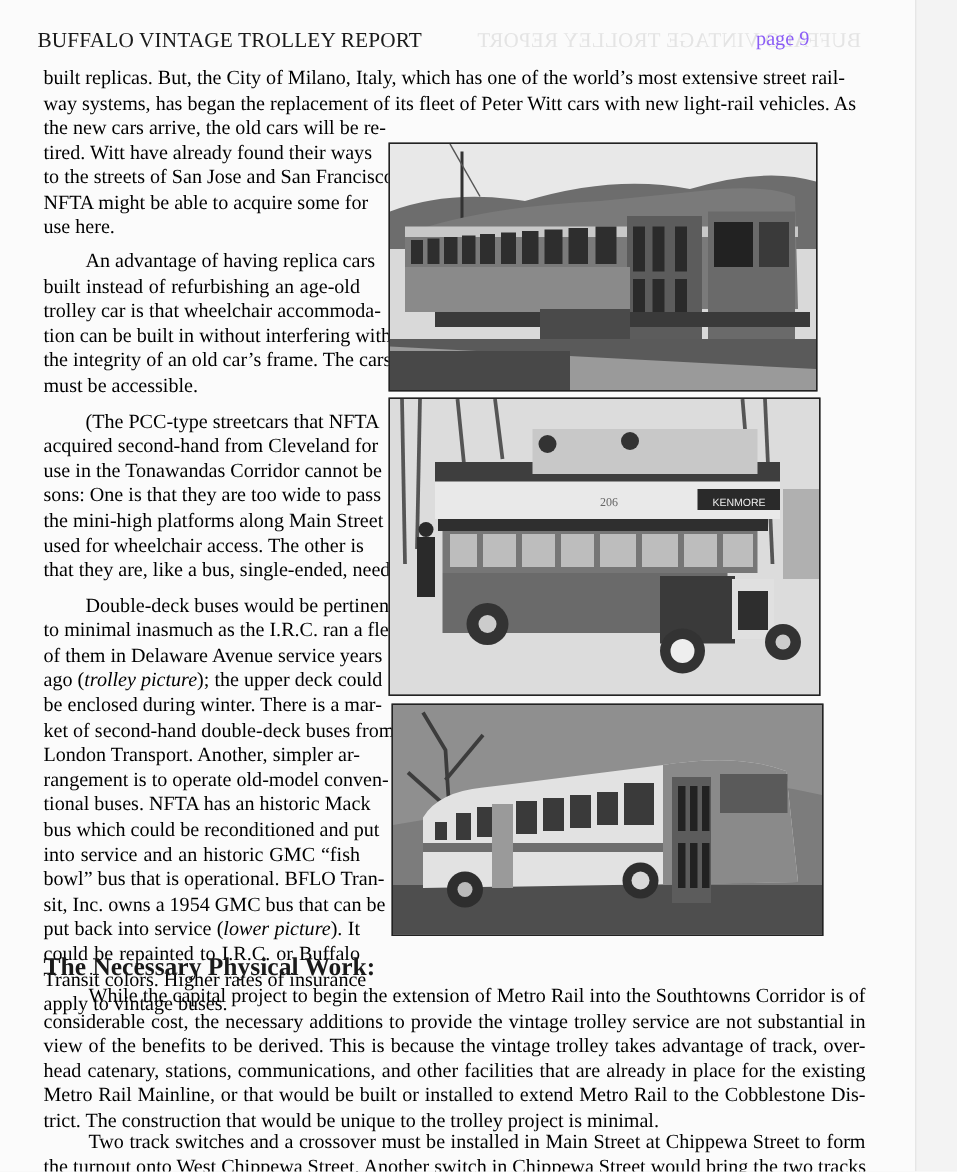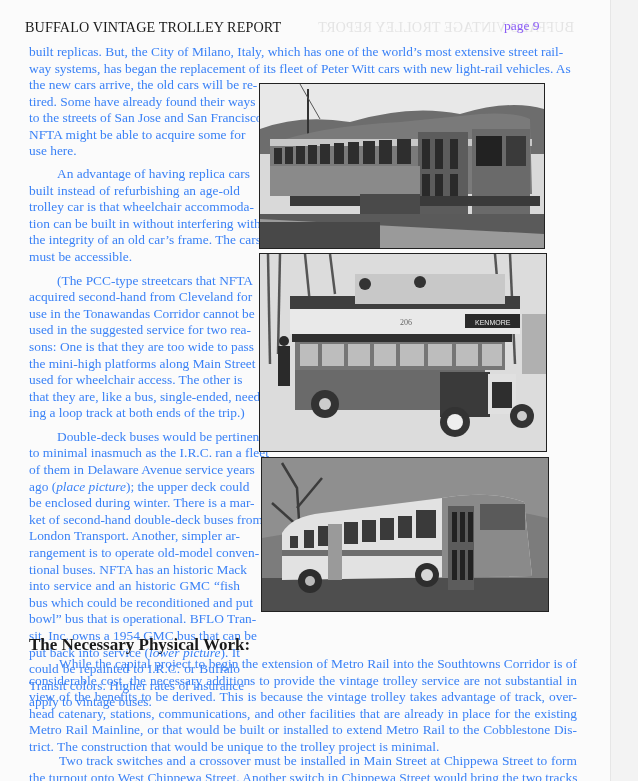--- a/index.html
+++ b/index.html
@@ -20,85 +20,83 @@
   }
   .header-title {
     position: absolute; left: 25px; top: 19px; font-size: 14.2px; letter-spacing: 0.1px;
     color: #1a1a1a;
   }
   .page-num {
     position: absolute; left: 504px; top: 18px; font-size: 13.5px; color: #8b5cf6;
   }
   .text-block {
     position: absolute; font-size: 13.4px; line-height: 16.6px; text-align: justify;
-    color: #3b82f6;
+    color: #000000;
   }
   .line { display: block; text-align: justify; text-align-last: justify; white-space: nowrap; }
   .line.last { text-align-last: left; }
   .heading {
     position: absolute; left: 29px; top: 635px; font-weight: bold; font-size: 17px; color: #1a1a1a;
   }
   .photo {
-    position: absolute; border: 1.5px solid #222; overflow: hidden; background: #888;
+    position: absolute; border: 1.5px solid #222; overflow: hidden; background: #888; margin-top: 12px;
   }
   .photo svg { display: block; width: 100%; height: 100%; }
   em { font-style: italic; }
 </style>
 </head>
 <body>
 
 <div class="page">
   <div class="bleed">BUFFALO VINTAGE TROLLEY REPORT</div>
   <div class="header-title">BUFFALO VINTAGE TROLLEY REPORT</div>
   <div class="page-num">page 9</div>
 
   <div class="text-block" style="left:29px; top:44px; width:514px;">
     <span class="line">built replicas.  But, the City of Milano, Italy, which has one of the world’s most extensive street rail-</span>
     <span class="line">way systems, has began the replacement of its fleet of Peter Witt cars with new light-rail vehicles.  As</span>
   </div>
 
   <div class="text-block" style="left:29px; top:77px; width:211px;">
     <div>
       <span class="line">the new cars arrive, the old cars will be re-</span>
-      <span class="line">tired.  Some have already found their ways</span>
+      <span class="line">tired.  Witt have already found their ways</span>
       <span class="line">to the streets of San Jose and San Francisco.</span>
       <span class="line">NFTA might be able to acquire some for</span>
       <span class="line last">use here.</span>
     </div>
     <div style="margin-top:6px;">
       <span class="line" style="padding-left:28px;">An advantage of having replica cars</span>
       <span class="line">built instead of refurbishing an age-old</span>
       <span class="line">trolley car is that wheelchair accommoda-</span>
       <span class="line">tion can be built in without interfering with</span>
       <span class="line">the integrity of an old car’s frame.  The cars</span>
       <span class="line last">must be accessible.</span>
     </div>
     <div style="margin-top:7px;">
       <span class="line" style="padding-left:28px;">(The PCC-type streetcars that NFTA</span>
       <span class="line">acquired second-hand from Cleveland for</span>
       <span class="line">use in the Tonawandas Corridor cannot be</span>
-      <span class="line">used in the suggested service for two rea-</span>
       <span class="line">sons:  One is that they are too wide to pass</span>
       <span class="line">the mini-high platforms along Main Street</span>
       <span class="line">used for wheelchair access.  The other is</span>
       <span class="line">that they are, like a bus, single-ended, need-</span>
-      <span class="line last">ing a loop track at both ends of the trip.)</span>
     </div>
     <div style="margin-top:7px;">
       <span class="line" style="padding-left:28px;">Double-deck buses would be pertinent</span>
       <span class="line">to minimal inasmuch as the I.R.C. ran a fleet</span>
       <span class="line">of them in Delaware Avenue service years</span>
-      <span class="line"><span>ago (</span><em>place picture</em><span>); the upper deck could</span></span>
+      <span class="line"><span>ago (</span><em>trolley picture</em><span>); the upper deck could</span></span>
       <span class="line">be enclosed during winter.  There is a mar-</span>
       <span class="line">ket of second-hand double-deck buses from</span>
       <span class="line">London Transport.   Another, simpler ar-</span>
       <span class="line">rangement is to operate old-model conven-</span>
       <span class="line">tional buses.  NFTA has an historic Mack</span>
+      <span class="line">bus which could be reconditioned and put</span>
       <span class="line">into service and an historic GMC “fish</span>
-      <span class="line">bus which could be reconditioned and put</span>
       <span class="line">bowl” bus that is operational.  BFLO Tran-</span>
       <span class="line">sit, Inc. owns a 1954 GMC bus that can be</span>
       <span class="line"><span>put back into service (</span><em>lower picture</em><span>).   It</span></span>
       <span class="line">could be repainted to I.R.C. or Buffalo</span>
       <span class="line">Transit colors.  Higher rates of insurance</span>
       <span class="line last">apply to vintage buses.</span>
     </div>
   </div>
 
   <div class="photo" style="left:259px; top:83px; width:284px; height:164px;">

